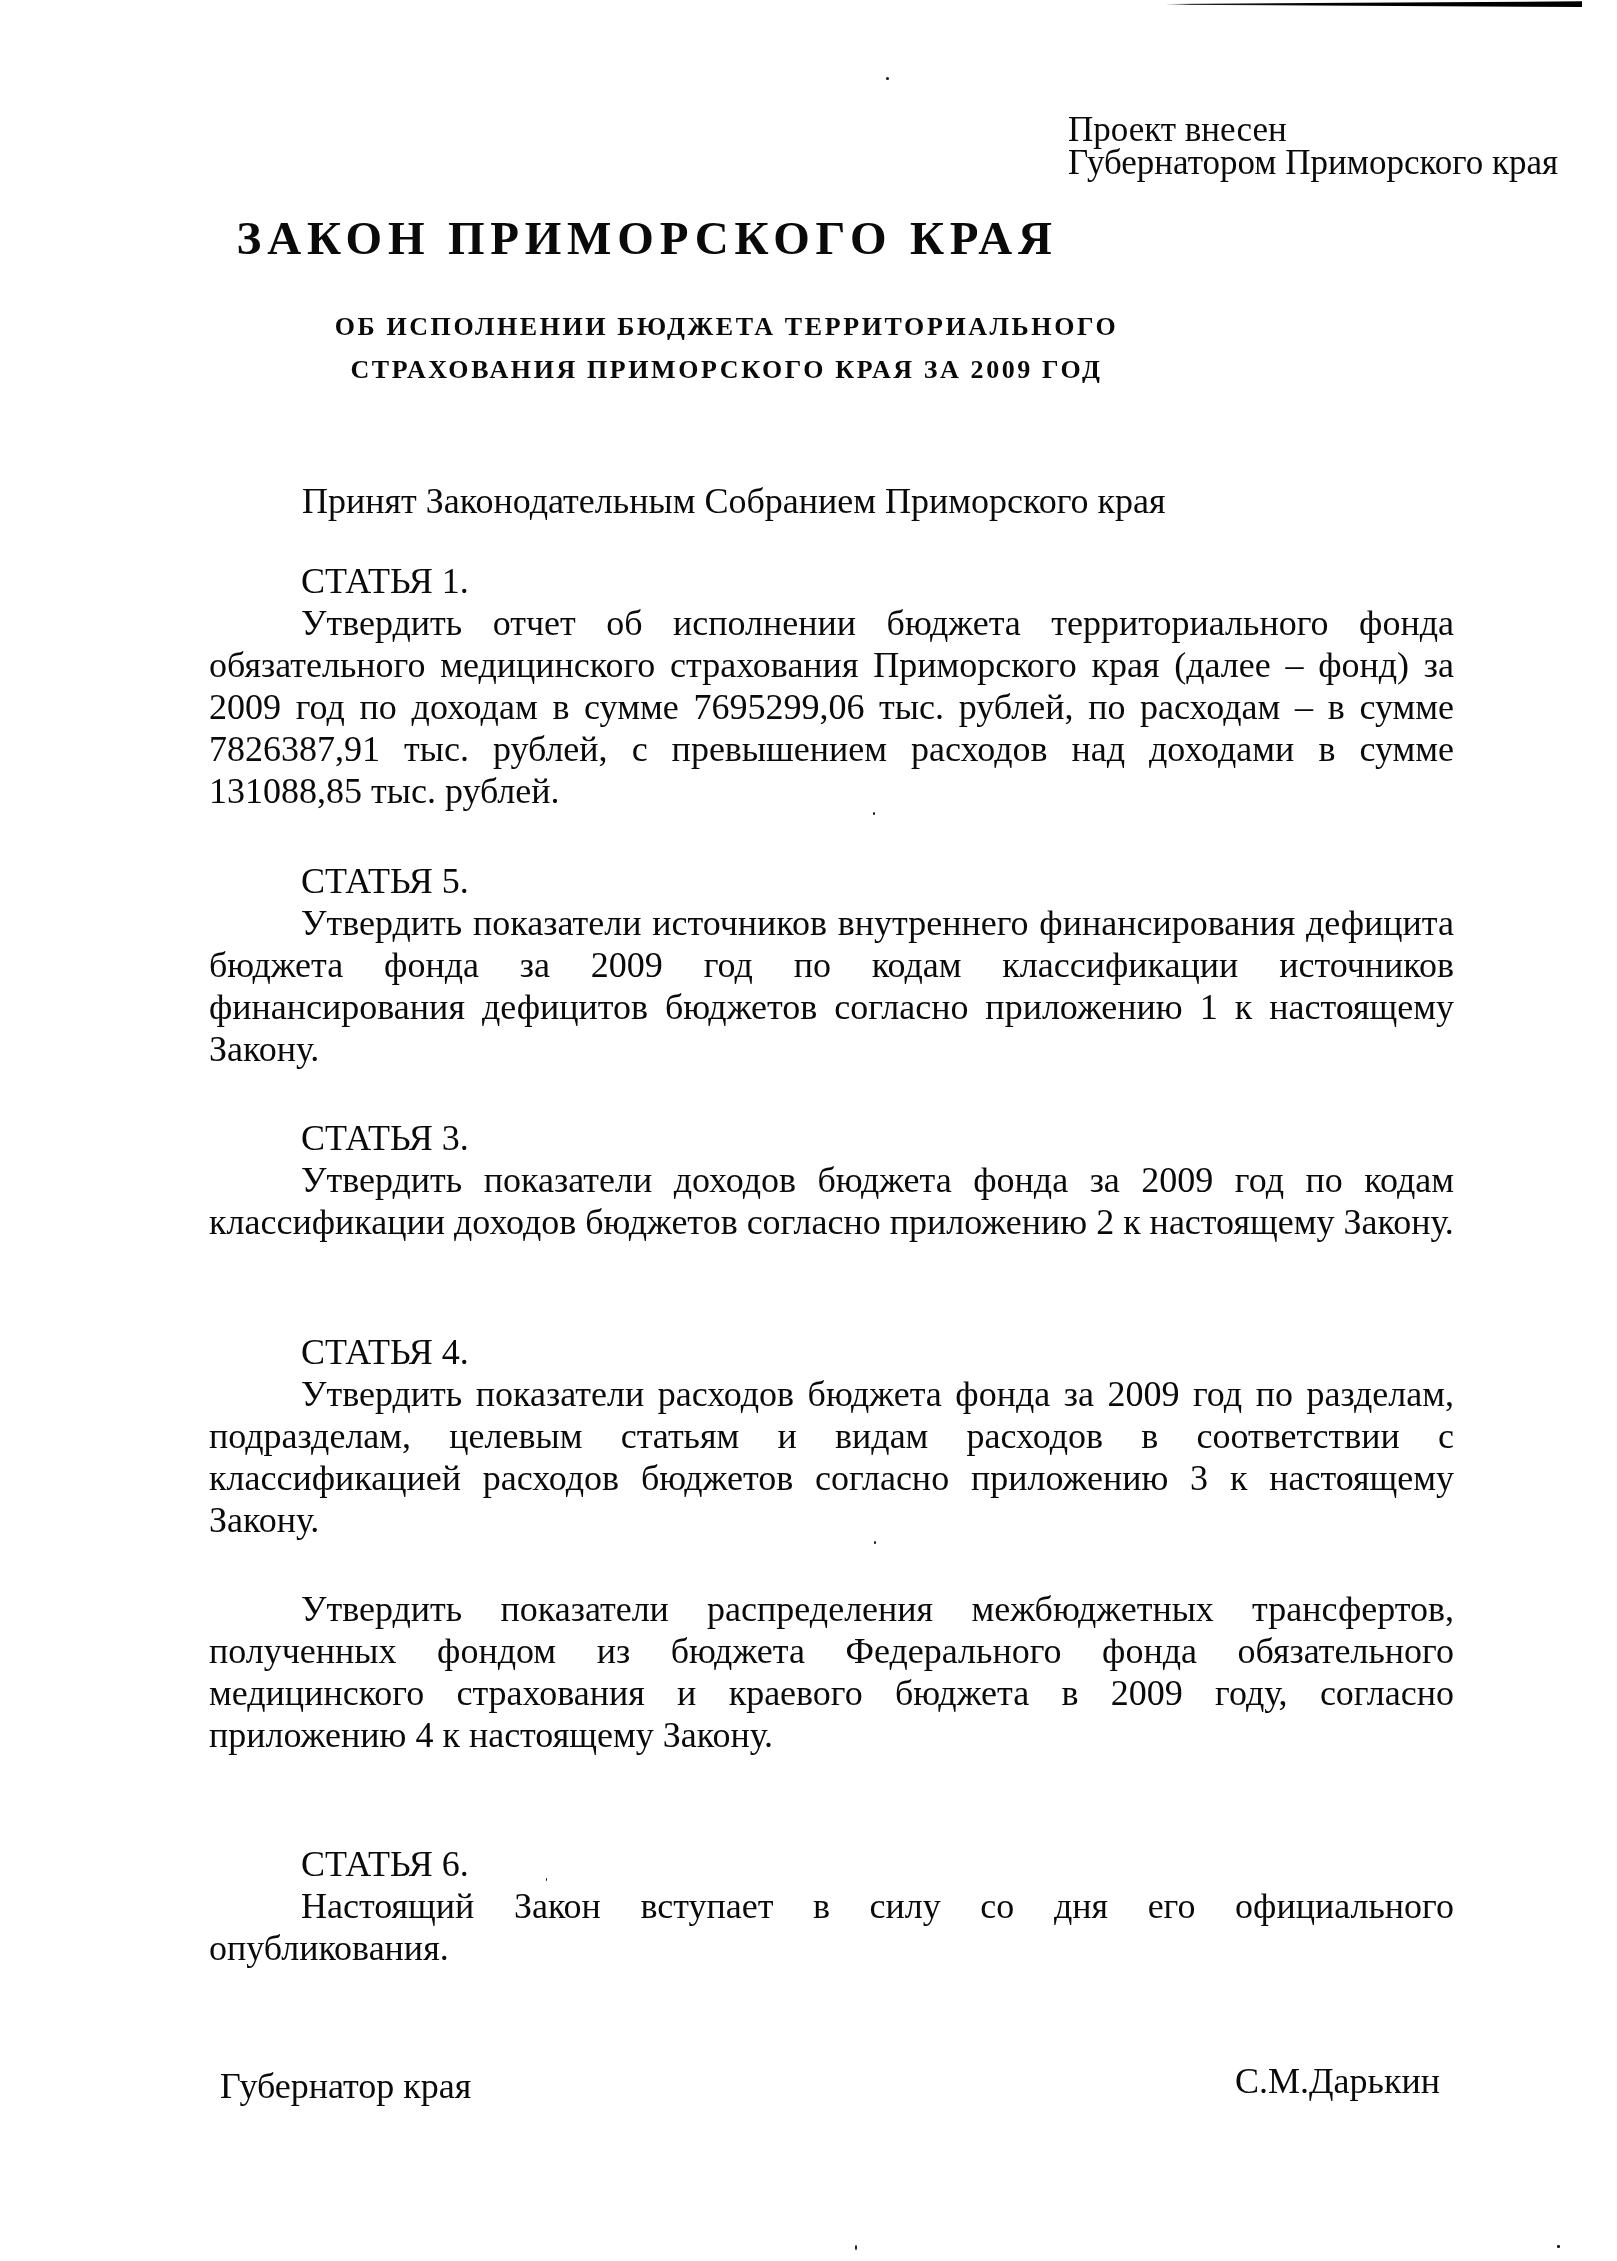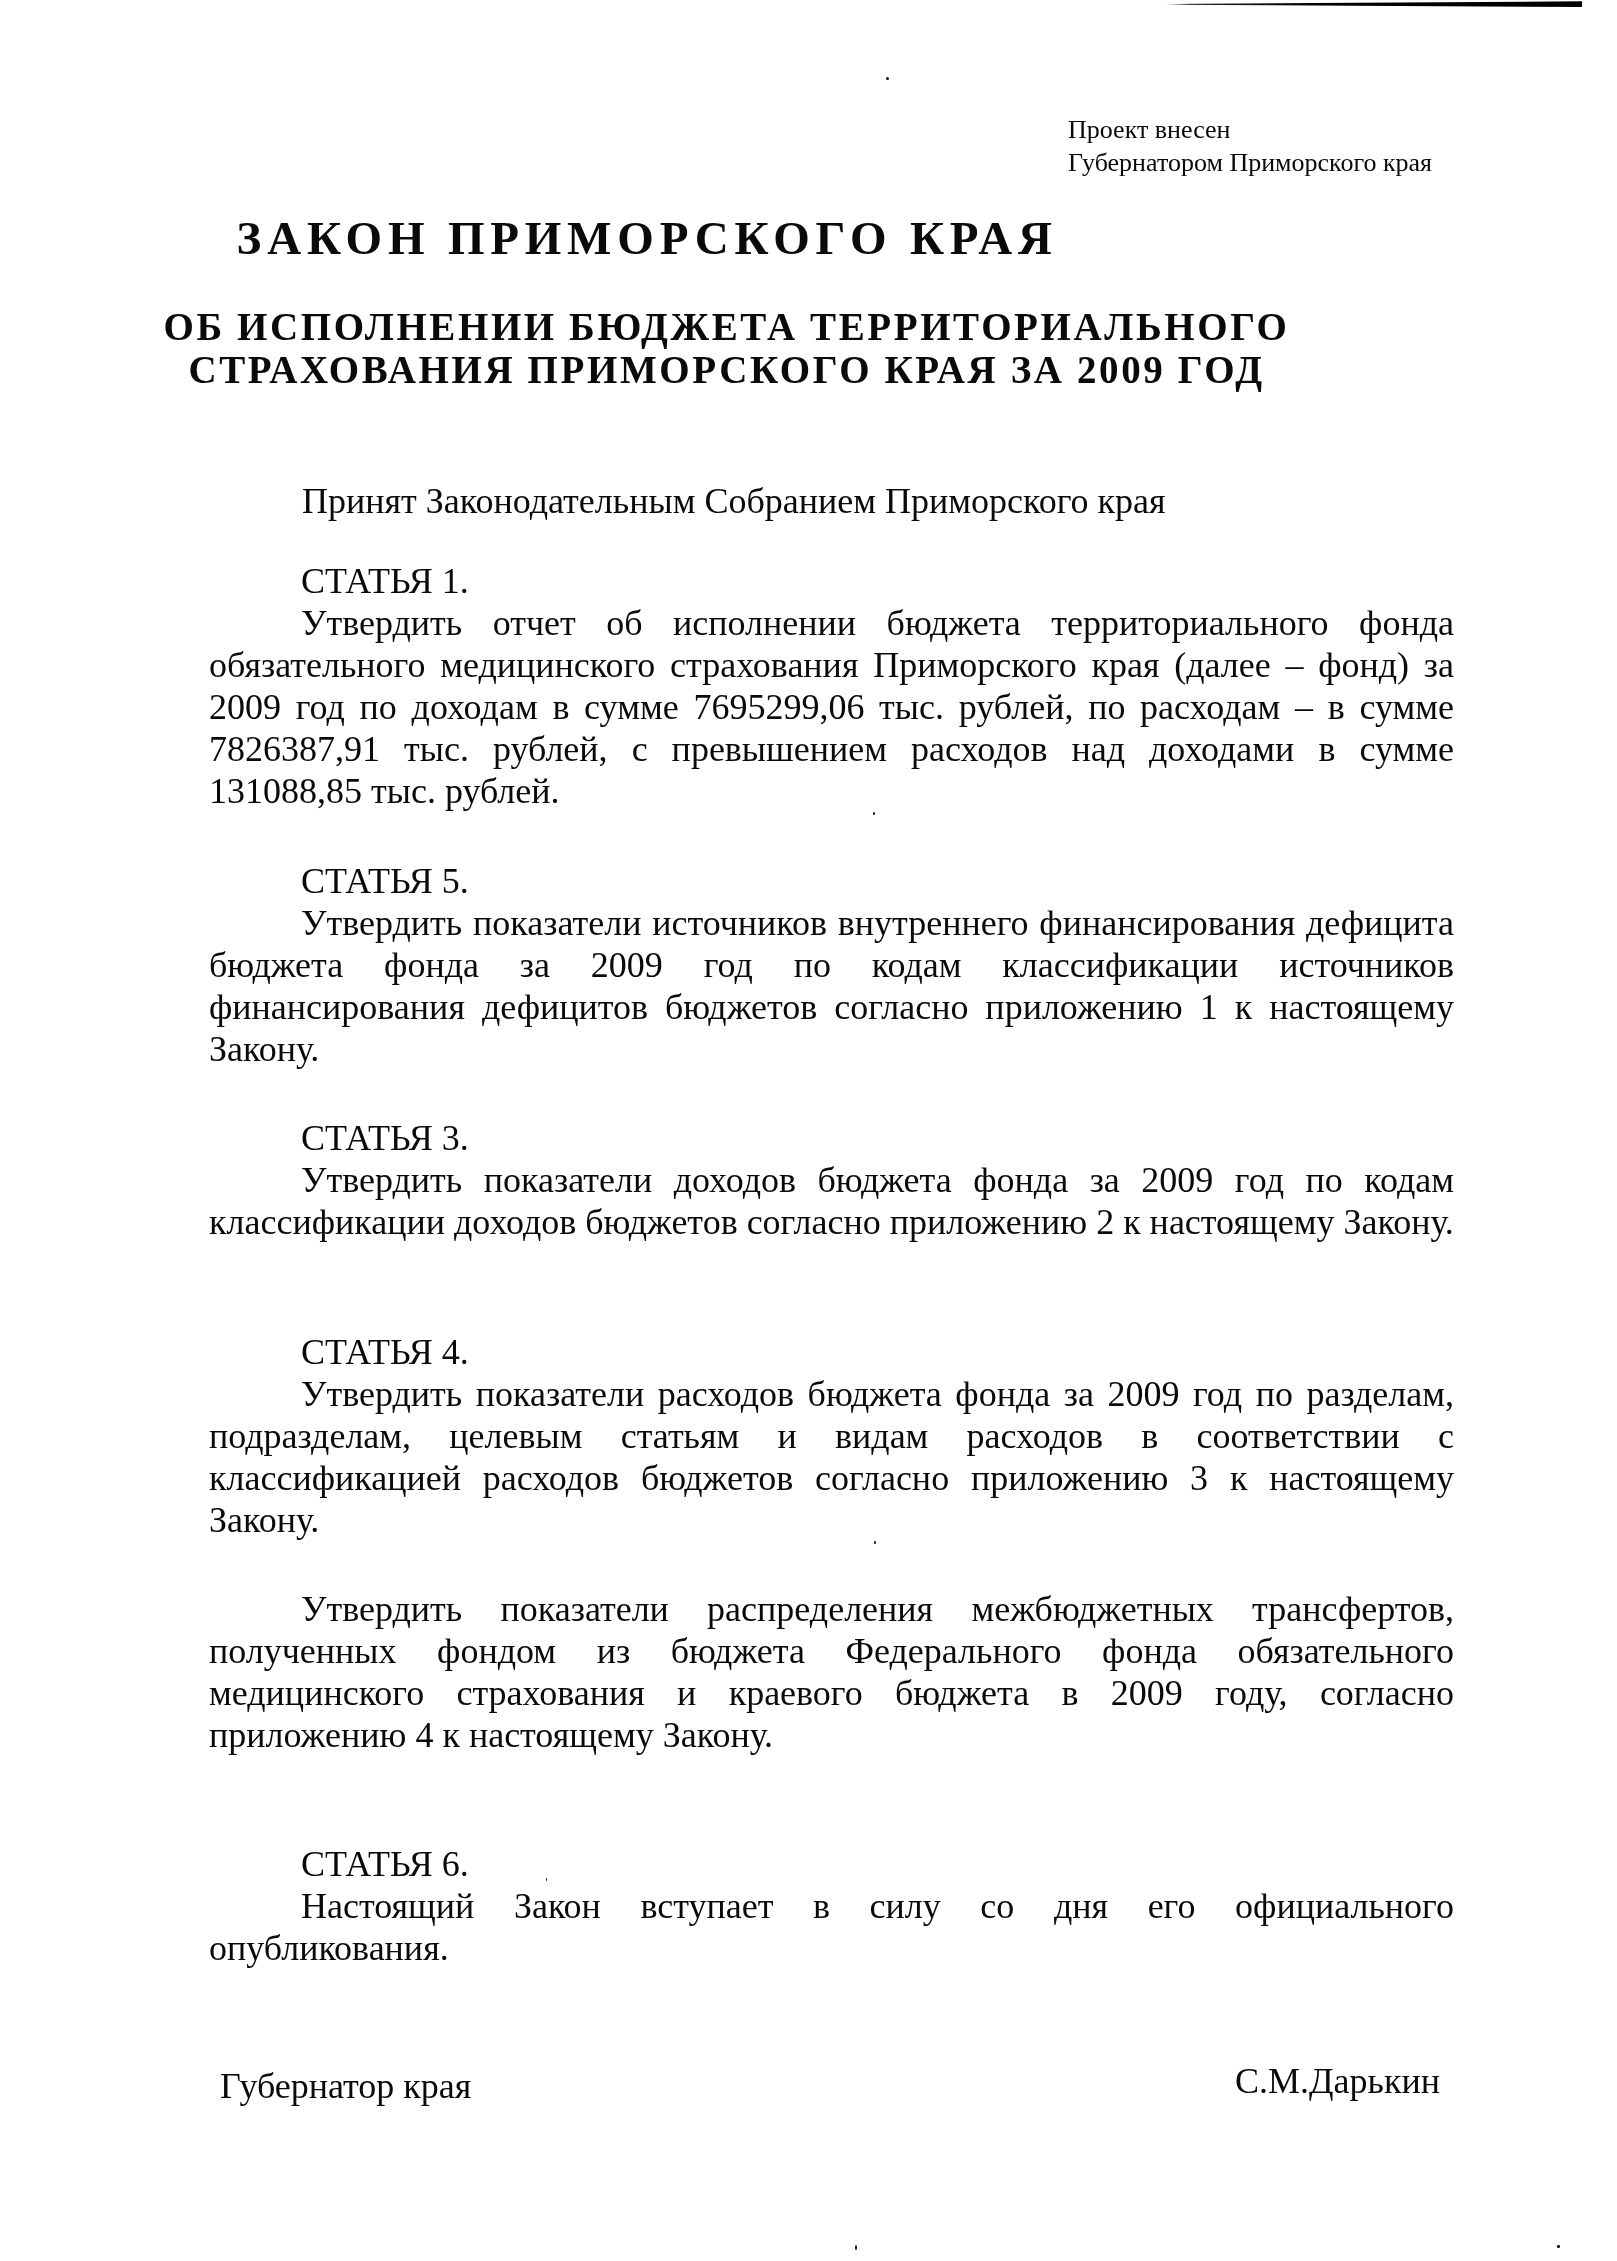--- a/index.html
+++ b/index.html
@@ -26,21 +26,21 @@
     }
     .speck {
       position: absolute;
       background: #111;
       border-radius: 50%;
     }
     .meta {
       position: absolute;
       left: 1068px;
       top: 113px;
-      font-size: 26px;
+      font-size: 35px;
       line-height: 33px;
     }
     .meta div { white-space: nowrap; }
     .main-title {
       position: absolute;
       left: 0;
       width: 1288px;
       top: 209px;
       text-align: center;
       font-weight: bold;
@@ -50,21 +50,21 @@
       padding-left: 6.4px;
       box-sizing: border-box;
     }
     .sub-title {
       position: absolute;
       left: 0;
       width: 1440px;
       top: 305px;
       text-align: center;
       font-weight: bold;
-      font-size: 39px;
+      font-size: 26px;
       letter-spacing: 2.6px;
       line-height: 43px;
       padding-left: 13px;
       box-sizing: border-box;
     }
     .sub-title div { white-space: nowrap; }
     .adopted {
       position: absolute;
       left: 302px;
       top: 480px;

